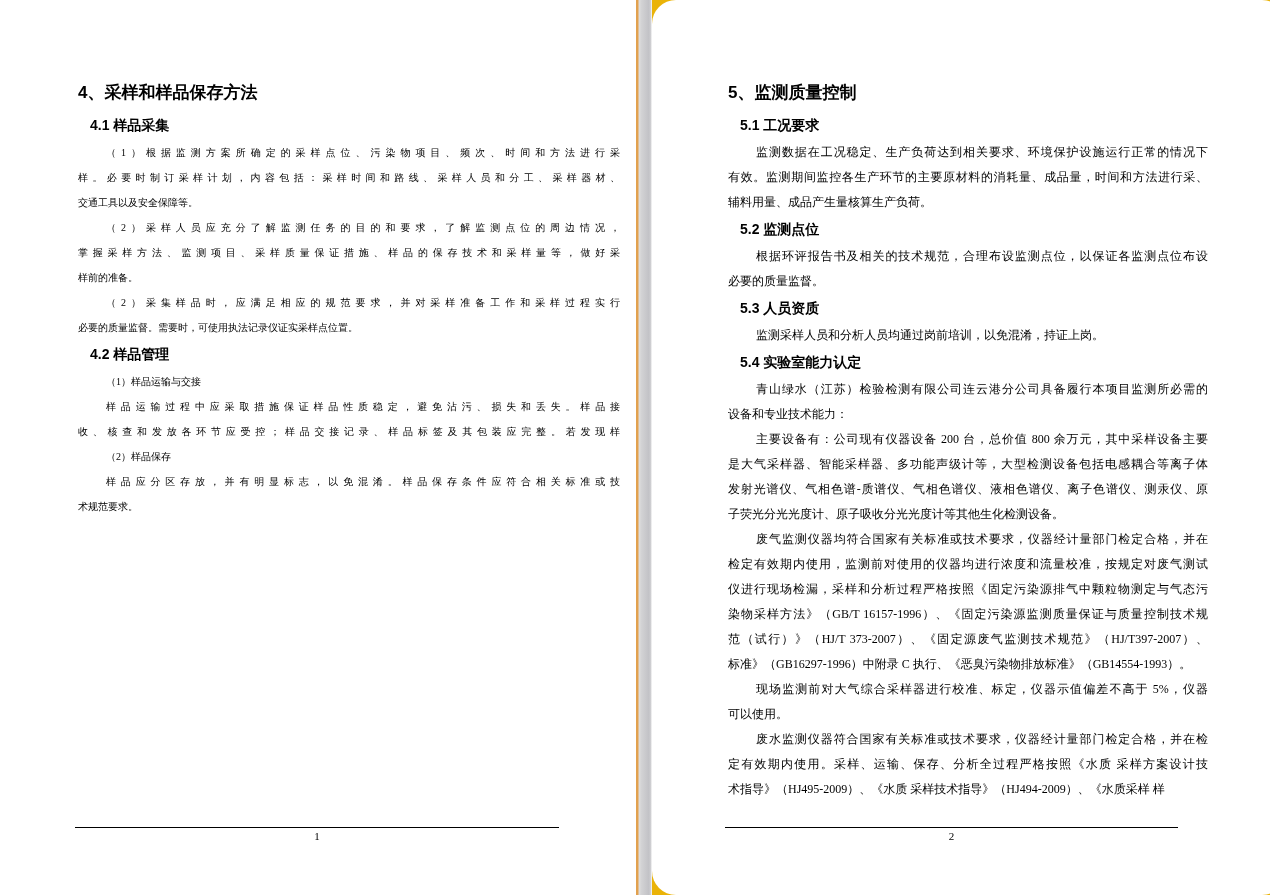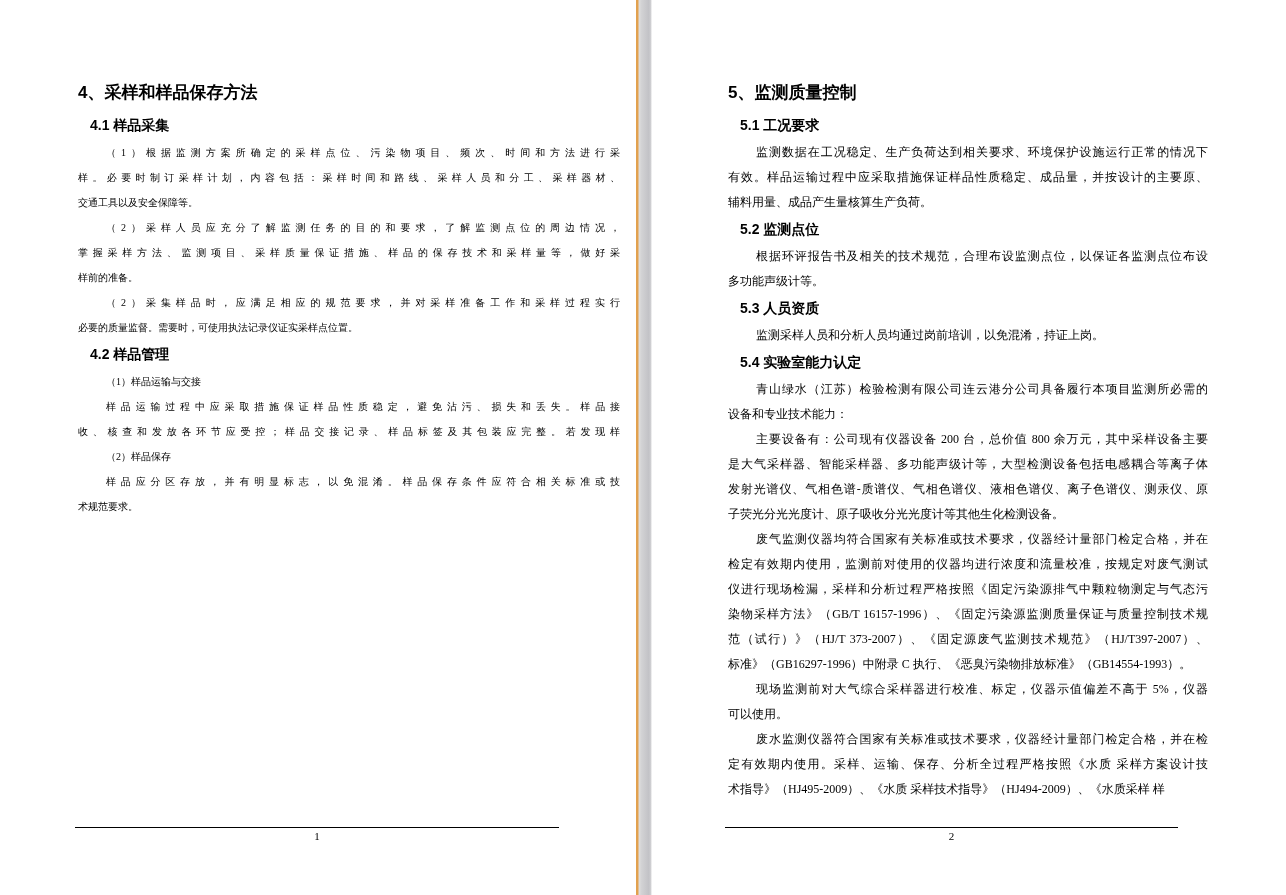--- a/index.html
+++ b/index.html
@@ -5,21 +5,21 @@
   html, body { margin:0; padding:0; }
   body {
     width:1286px; height:895px; overflow:hidden;
     background:#ffffff;
     font-family:"Liberation Serif","DejaVu Serif",serif;
     color:#000;
   }
   .viewport { position:relative; width:1270px; height:895px; background:#eab308; }
   .page { position:absolute; top:0; height:895px; background:#ffffff; }
   .page-left  { left:0;   width:636px; }
-  .page-right { left:652px; width:634px; }
+  .page-right { left:652px; width:634px;border-radius:24px; }
   .page-divider {
     position:absolute; top:0; left:636px; width:16px; height:895px;
     background:linear-gradient(to right,
       #e2a14f 0px, #e2a14f 2px,
       #dedede 3px, #d2d2d4 35%, #c2c2c6 80%,
       #cfcfd2 92%, #ffffff 100%);
   }
   .content { position:absolute; top:80px; }
   .page-left  .content { left:78px; width:542px; }
   .page-right .content { left:76px; width:480px; }
@@ -89,25 +89,25 @@
     <div class="footer-num">1</div>
   </div>
 
   <div class="page-divider"></div>
 
   <div class="page page-right">
     <div class="content">
         <div class="h1">5、监测质量控制</div>
         <div class="h2">5.1 工况要求</div>
         <div class="line indent fill">监测数据在工况稳定、生产负荷达到相关要求、环境保护设施运行正常的情况下</div>
-        <div class="line fill">有效。样品运输过程中应采取措施保证样品性质稳定、成品量，并按设计的主要原、</div>
+        <div class="line fill">有效。监测期间监控各生产环节的主要原材料的消耗量、成品量，时间和方法进行采、</div>
         <div class="line">辅料用量、成品产生量核算生产负荷。</div>
         <div class="h2">5.2 监测点位</div>
         <div class="line indent fill">根据环评报告书及相关的技术规范，合理布设监测点位，以保证各监测点位布设</div>
-        <div class="line">多功能声级计等。</div>
+        <div class="line">必要的质量监督。</div>
         <div class="h2">5.3 人员资质</div>
         <div class="line indent">监测采样人员和分析人员均通过岗前培训，以免混淆，持证上岗。</div>
         <div class="h2">5.4 实验室能力认定</div>
         <div class="line indent fill">青山绿水（江苏）检验检测有限公司连云港分公司具备履行本项目监测所必需的</div>
         <div class="line">设备和专业技术能力：</div>
         <div class="line indent fill">主要设备有：公司现有仪器设备 200 台，总价值 800 余万元，其中采样设备主要</div>
         <div class="line fill">是大气采样器、智能采样器、多功能声级计等，大型检测设备包括电感耦合等离子体</div>
         <div class="line fill">发射光谱仪、气相色谱-质谱仪、气相色谱仪、液相色谱仪、离子色谱仪、测汞仪、原</div>
         <div class="line">子荧光分光光度计、原子吸收分光光度计等其他生化检测设备。</div>
         <div class="line indent fill">废气监测仪器均符合国家有关标准或技术要求，仪器经计量部门检定合格，并在</div>

